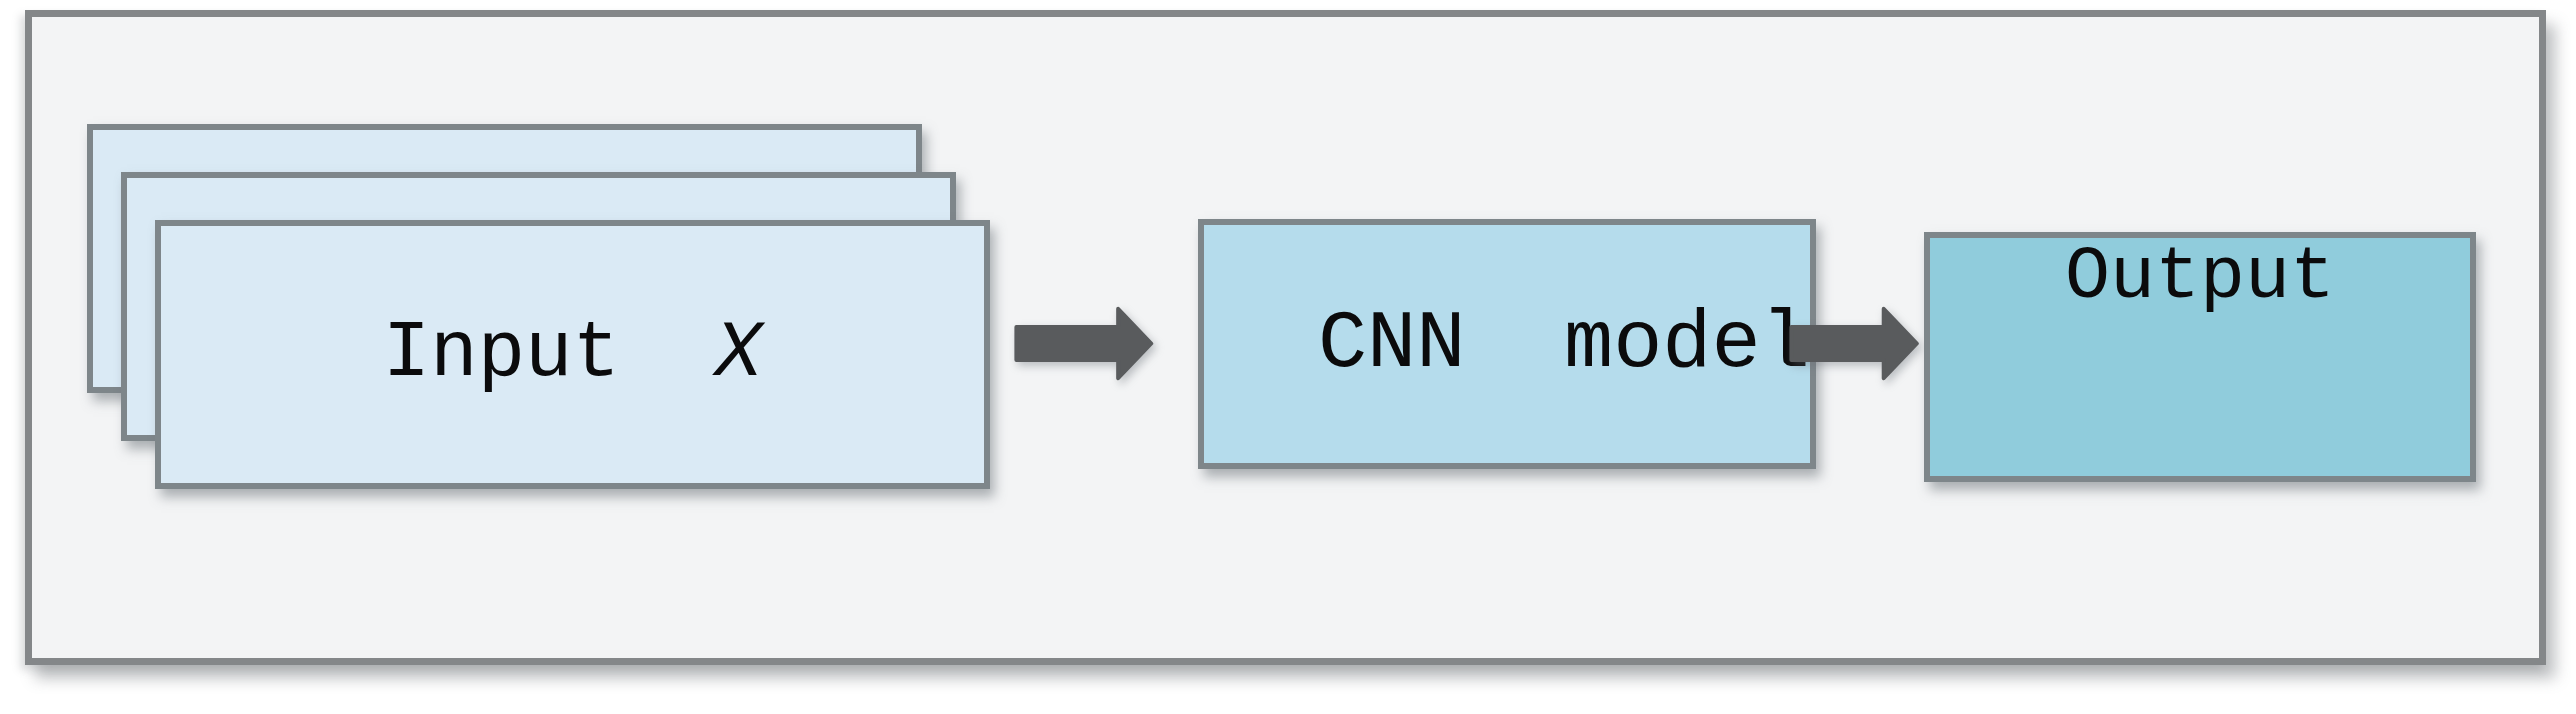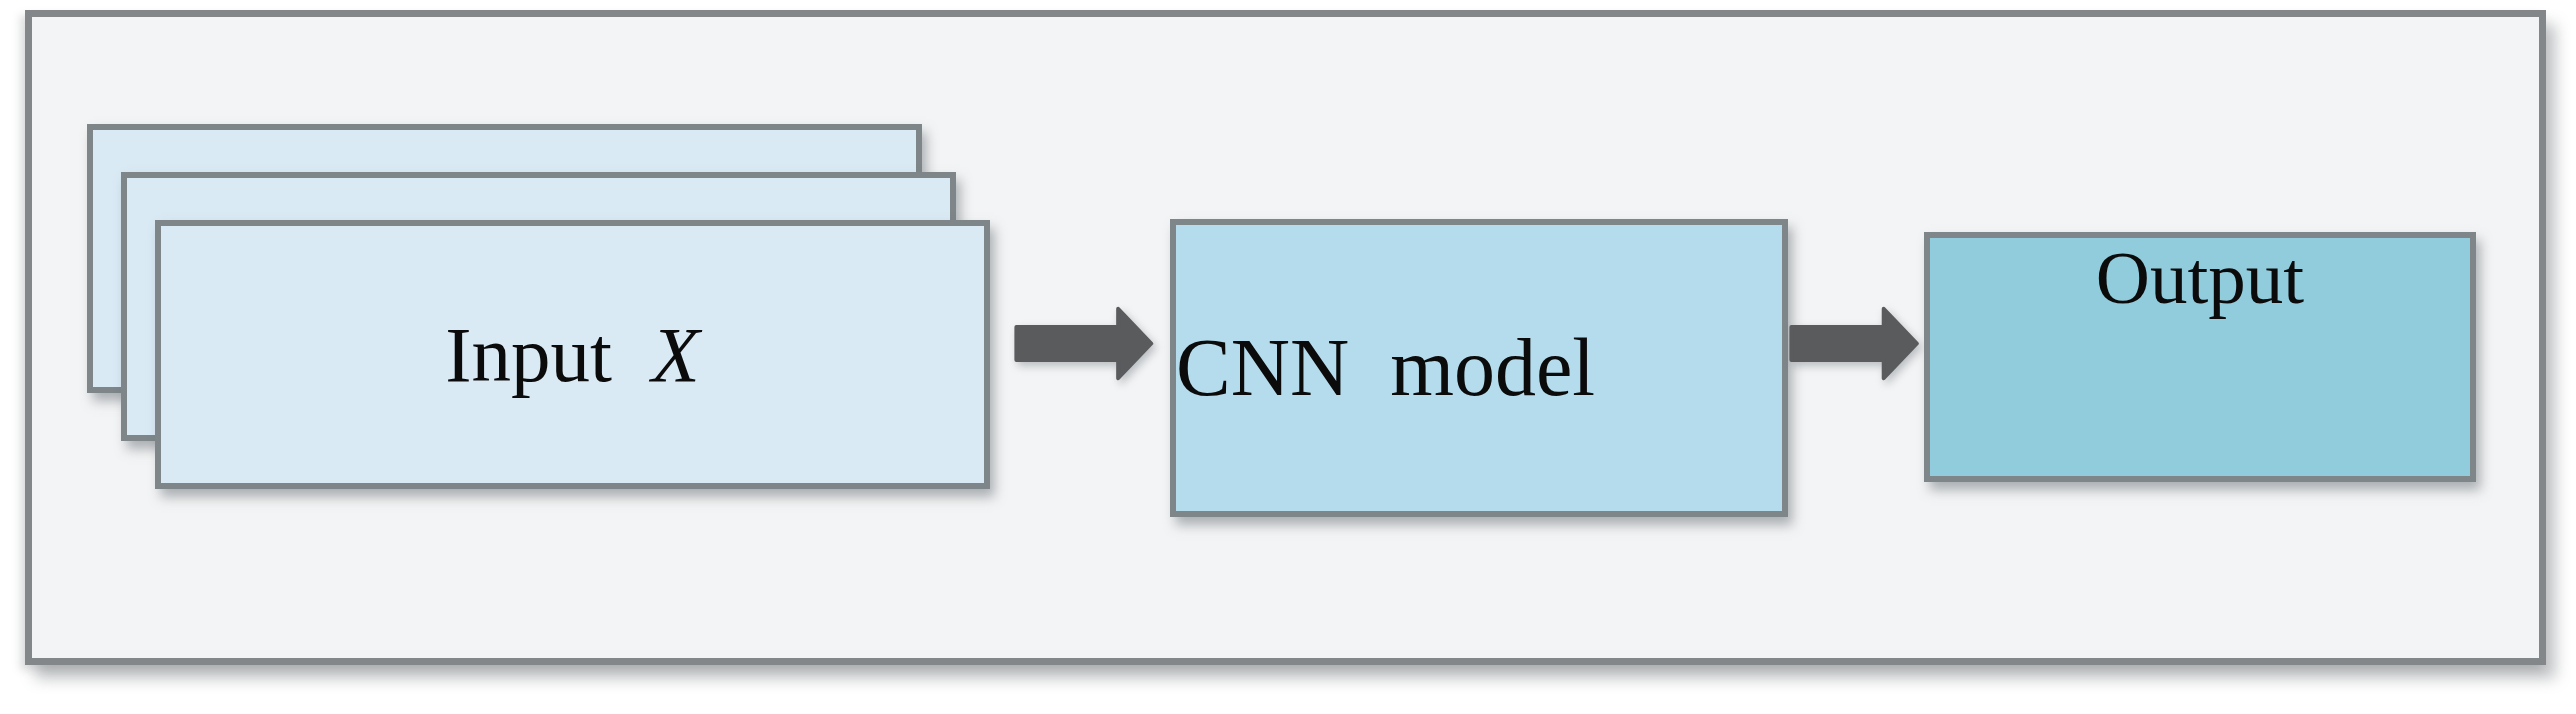--- a/index.html
+++ b/index.html
@@ -9,21 +9,21 @@
     --card-fill:#daeaf5;
     --cnn-fill:#b5dcec;
     --output-fill:#90ccdc;
     --box-border:#7e868a;
     --arrow:#595b5d;
     --text:#0b0b0c;
   }
   html,body{margin:0;padding:0;background:var(--page-bg);}
   .canvas{
     position:relative;width:2576px;height:715px;background:var(--page-bg);
-    overflow:hidden;font-family:Liberation Serif, serif;color:var(--text);
+    overflow:hidden;font-family:Liberation Mono, monospace;color:var(--text);
   }
   .frame{
     position:absolute;left:25px;top:9.5px;width:2521px;height:655px;
     box-sizing:border-box;background:var(--frame-bg);
     border:7.1px solid var(--frame-border);
     box-shadow:9.5px 14.2px 14.2px rgba(110,116,120,.45), -4.7px 4.7px 8px rgba(110,116,120,.22);
   }
   .card{
     position:absolute;width:835px;height:269px;box-sizing:border-box;
     background:var(--card-fill);border:6.3px solid var(--box-border);
@@ -36,22 +36,22 @@
     display:flex;flex-direction:column;justify-content:center;align-items:center;
   }
   .label-line{white-space:pre;font-size:79px;line-height:99px;text-align:center;}
   .em-italic{font-style:italic;}
   .em-bold-italic{font-style:italic;font-weight:bold;}
   .box{
     position:absolute;box-sizing:border-box;border:6.3px solid var(--box-border);
     box-shadow:4.7px 8px 11px rgba(100,108,114,.5);
   }
   .box.cnn{
-    left:1170px;top:219px;width:618px;height:298px;background:var(--cnn-fill);
-    display:flex;align-items:center;justify-content:flex-start;
+    left:1198px;top:219px;width:618px;height:250px;background:var(--cnn-fill);
+    display:flex;align-items:center;justify-content:flex-end;
   }
   .cnn-label{white-space:pre;font-size:82px;}
   .box.output{
     left:1924px;top:232px;width:552px;height:250px;background:var(--output-fill);
     display:flex;flex-direction:column;align-items:center;
   }
   .output-line{white-space:pre;font-size:75px;line-height:79px;text-align:center;}
   .connector{position:absolute;height:79px;}
   .connector svg{display:block;width:100%;height:100%;filter:drop-shadow(3.2px 4.7px 4px rgba(100,108,114,.4));}
   .connector.c1{left:1014px;top:304px;width:142px;}

